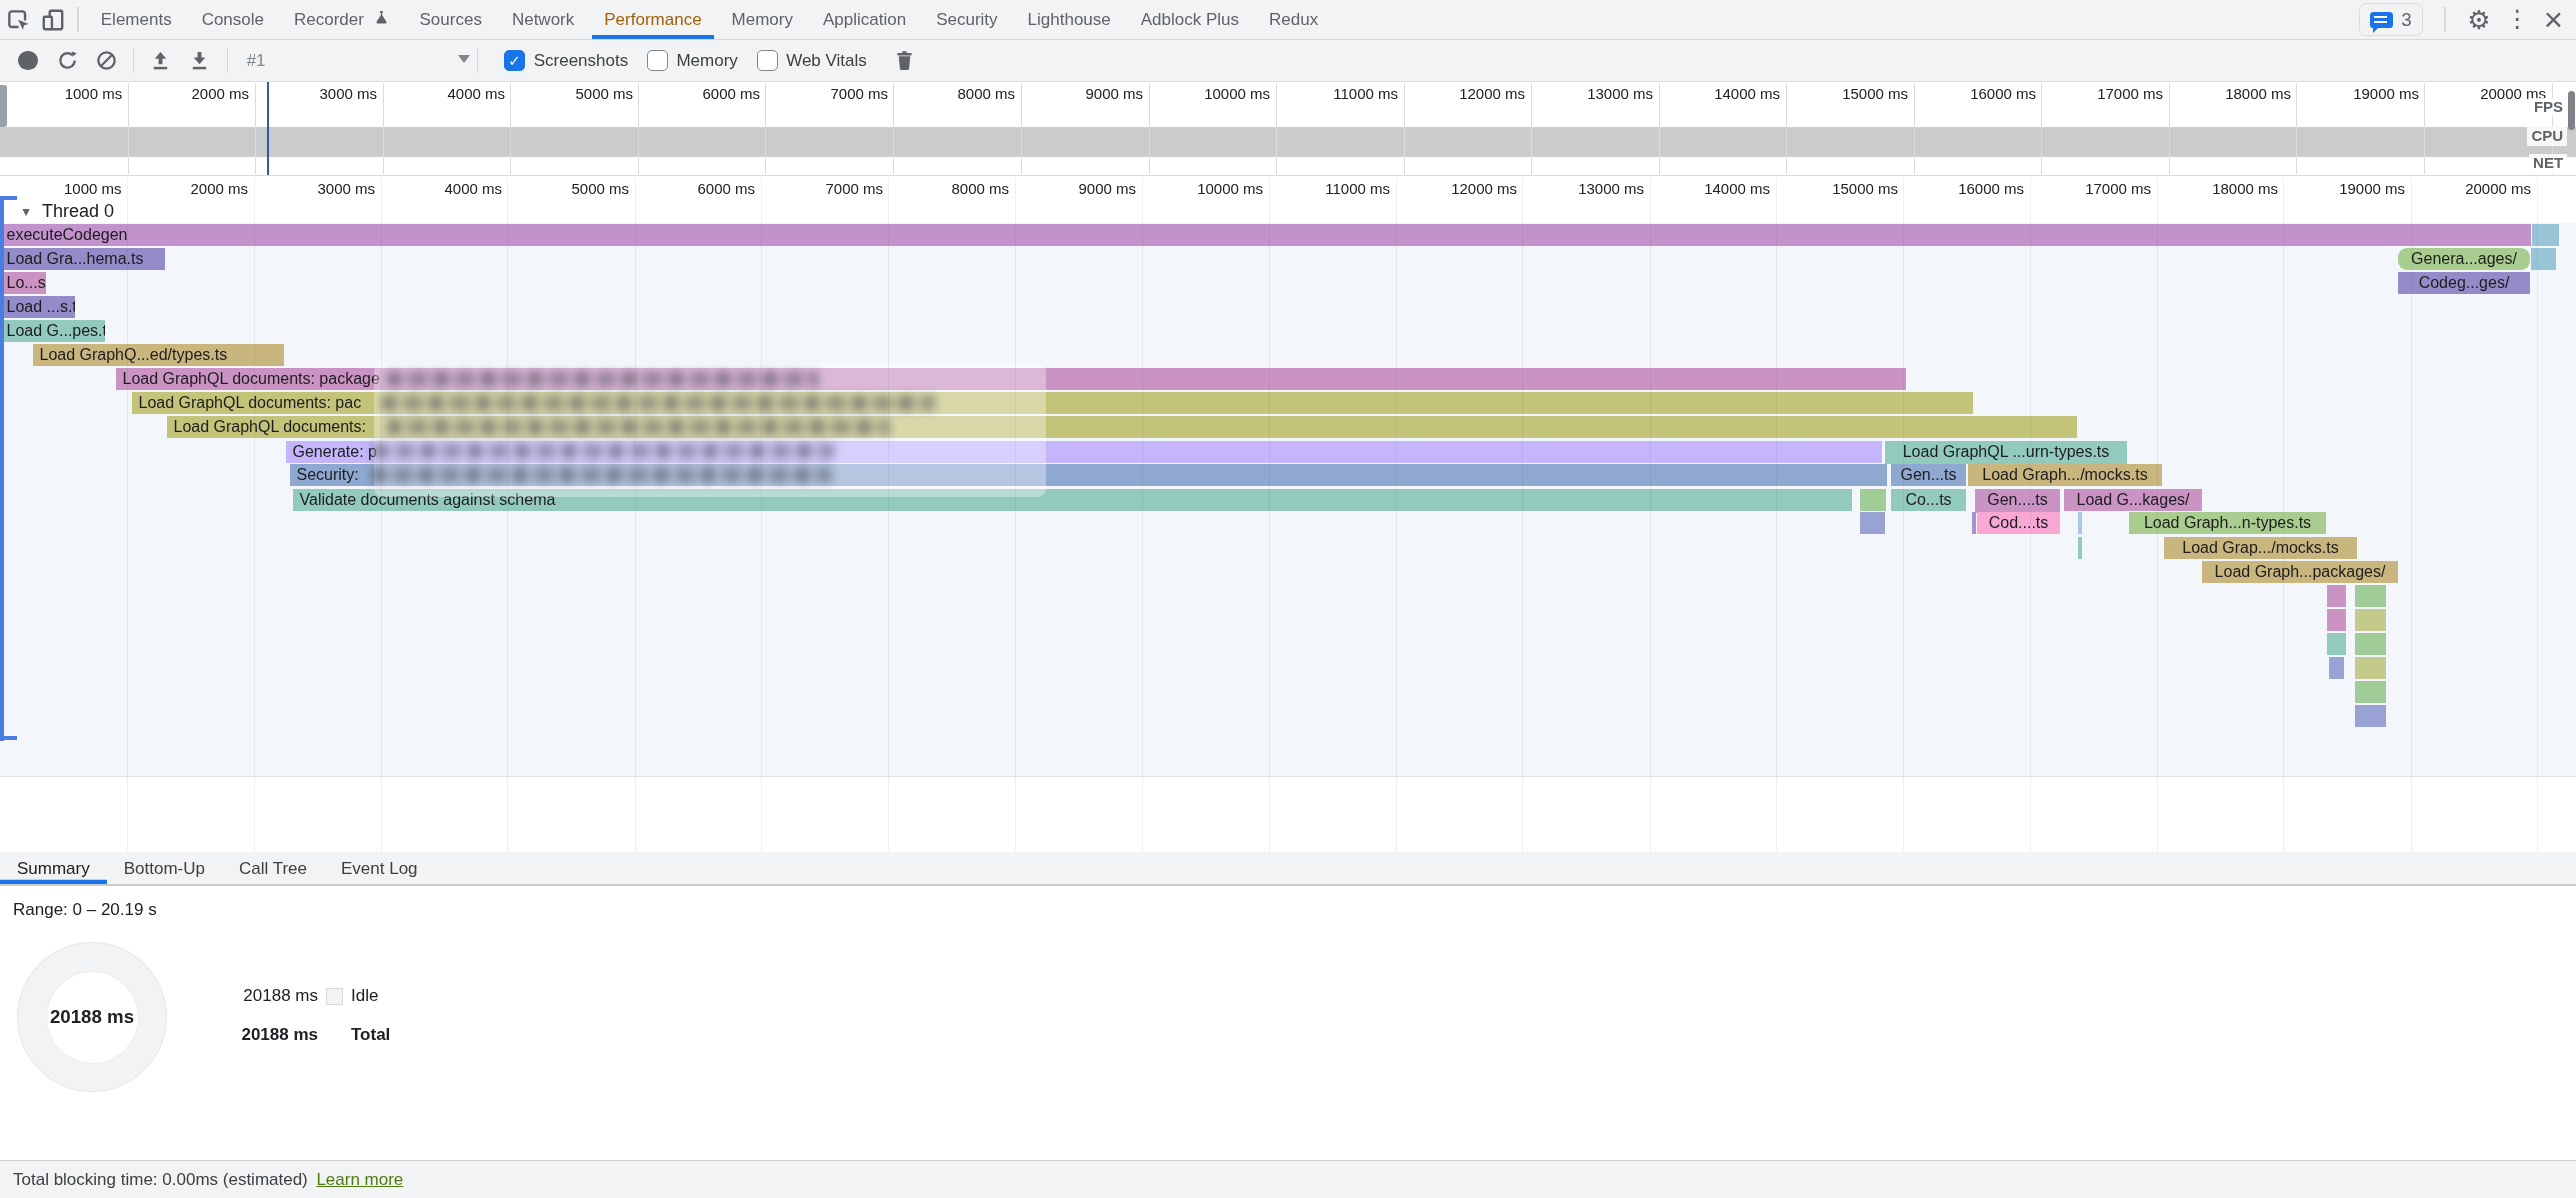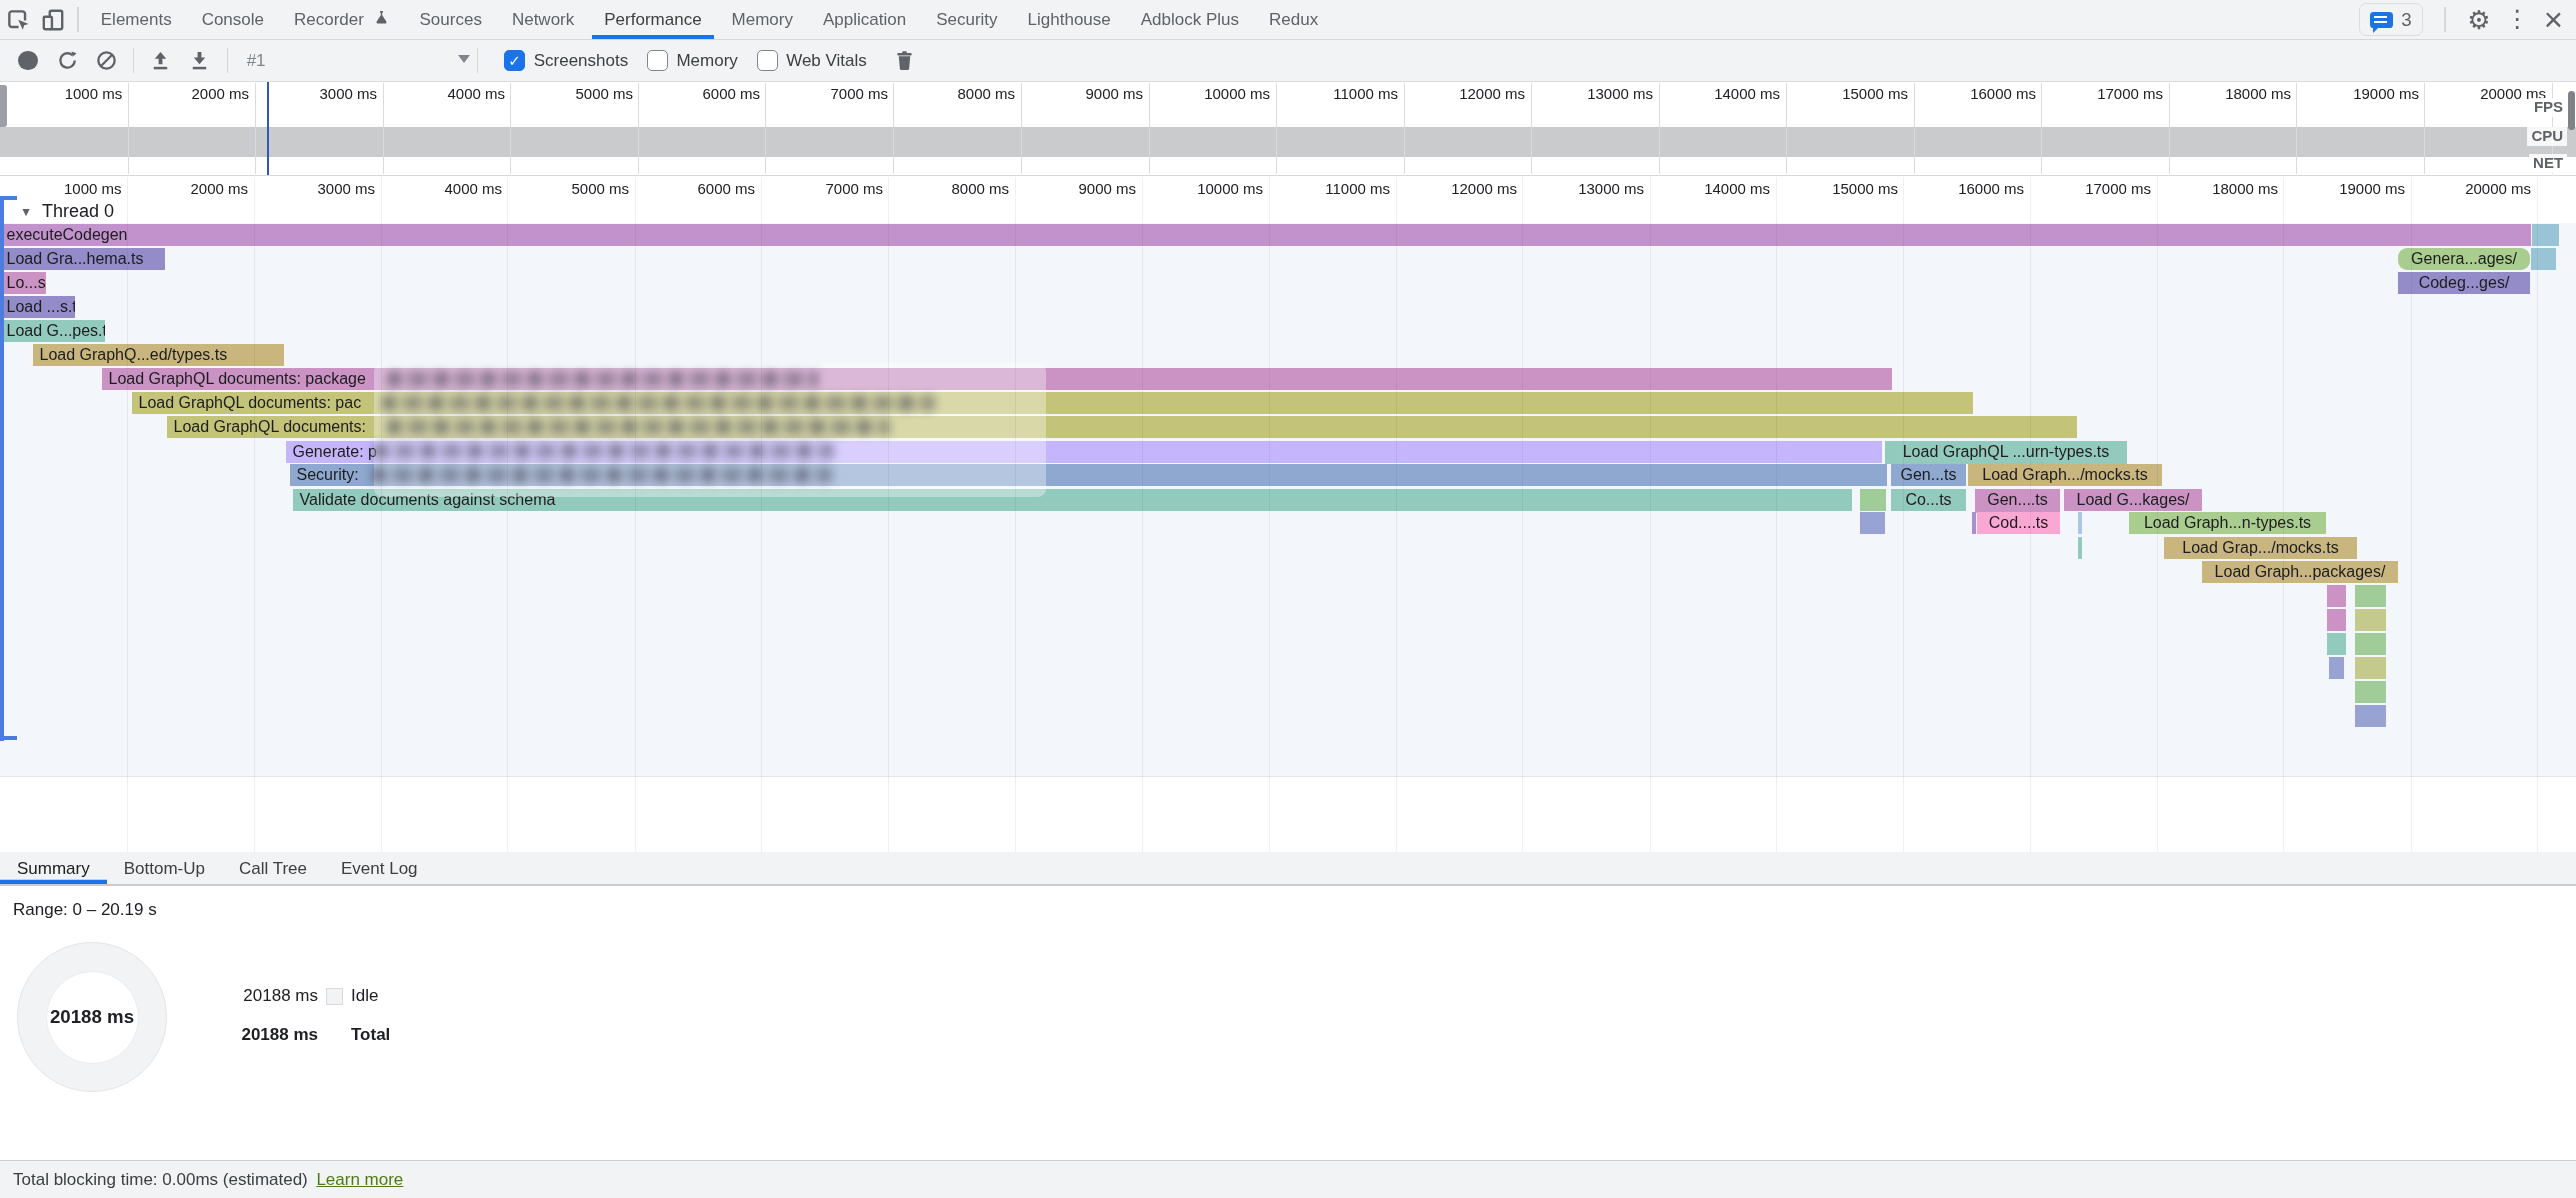--- a/index.html
+++ b/index.html
@@ -5,21 +5,21 @@
   html,body{margin:0;padding:0;}
   .stage{position:relative;width:2576px;height:1199px;background:#fff;overflow:hidden;
          font-family:"Liberation Sans","DejaVu Sans",sans-serif;color:var(--text,#202124);}
   
   .tabbar{position:absolute;left:0;top:0;width:100%;height:40px;background:var(--chrome-bg,#f1f3f4);
           border-bottom:1.4px solid #d5d7d9;box-sizing:border-box;display:flex;align-items:center;z-index:50;}
   .tb-icon{width:35px;height:35px;display:flex;align-items:center;justify-content:center;flex:0 0 auto;}
   .vdiv{width:1.4px;height:24.4px;background:#d5d7d9;margin:0 7.2px;flex:0 0 auto;}
   .tabs-flex{display:flex;height:100%;align-items:stretch;}
   .tab{padding:0 15px;font-size:17px;color:var(--muted,#5f6368);display:flex;align-items:center;gap:8.6px;position:relative;white-space:nowrap;}
-  .tab.active{color:#404040;}
+  .tab.active{color:#a16207;}
   .tab.active::after{content:"";position:absolute;left:2.9px;right:2.9px;bottom:0;height:3.6px;background:var(--accent,#1a73e8);}
   .tabbar-right{margin-left:auto;display:flex;align-items:center;gap:14.4px;padding-right:13px;}
   .issues-chip{display:flex;align-items:center;gap:8.6px;border:1.4px solid #dadce0;border-radius:7.2px;padding:4.3px 10px;font-size:18.7px;color:#5f6368;}
   .bubble{width:23px;height:16px;background:var(--accent,#1a73e8);border-radius:3.6px;position:relative;}
   .bubble::before{content:"";position:absolute;left:4.3px;top:4.3px;width:13px;height:2.2px;background:#fff;box-shadow:0 5px 0 #fff;}
   .bubble::after{content:"";position:absolute;left:2.9px;bottom:-5px;width:0;height:0;border:5px solid transparent;border-top-color:var(--accent,#1a73e8);border-left-color:var(--accent,#1a73e8);}
   .glyph{color:#5f6368;line-height:1;}
   
   .toolbar{position:absolute;left:0;top:40px;width:100%;height:42px;background:var(--chrome-bg,#f1f3f4);
            border-bottom:1.4px solid #dadcde;box-sizing:border-box;display:flex;align-items:center;padding-left:8.6px;z-index:50;}
@@ -313,21 +313,21 @@
       <div class="bar left" style="left: 0px; top: 224px; width: 2531px; height: 21.6px; background: rgb(193, 146, 204);">executeCodegen</div>
       <div class="bar" style="left: 2532px; top: 224px; width: 27px; height: 21.6px; background: rgb(152, 196, 213);"></div>
       <div class="bar left" style="left: 0px; top: 248px; width: 165px; height: 21.6px; background: rgb(148, 139, 201);">Load Gra...hema.ts</div>
       <div class="bar" style="left: 2398px; top: 248px; width: 132px; height: 21.6px; background: rgb(169, 205, 142); border-radius: 9px;">Genera...ages/</div>
       <div class="bar" style="left: 2531px; top: 248px; width: 25px; height: 21.6px; background: rgb(152, 196, 213);"></div>
       <div class="bar left" style="left: 0px; top: 272px; width: 46px; height: 21.6px; background: rgb(202, 147, 196);">Lo...s</div>
       <div class="bar" style="left: 2398px; top: 272px; width: 132px; height: 21.6px; background: rgb(148, 139, 201);">Codeg...ges/</div>
       <div class="bar left" style="left: 0px; top: 296px; width: 75px; height: 21.6px; background: rgb(148, 139, 201);">Load ...s.ts</div>
       <div class="bar left" style="left: 0px; top: 320px; width: 105px; height: 21.6px; background: rgb(147, 202, 190);">Load G...pes.ts</div>
       <div class="bar left" style="left: 33px; top: 344px; width: 251px; height: 21.6px; background: rgb(201, 181, 126);">Load GraphQ...ed/types.ts</div>
-      <div class="bar left" style="left: 102px; top: 368px; width: 1790px; height: 21.6px; background: rgb(202, 147, 196);">Load GraphQL documents: package</div>
+      <div class="bar left" style="left: 116px; top: 368px; width: 1790px; height: 21.6px; background: rgb(202, 147, 196);">Load GraphQL documents: package</div>
       <div class="bar left" style="left: 132px; top: 392px; width: 1841px; height: 21.6px; background: rgb(196, 195, 122);">Load GraphQL documents: pac</div>
       <div class="bar left" style="left: 167px; top: 416px; width: 1910px; height: 21.6px; background: rgb(196, 195, 122);">Load GraphQL documents:</div>
       <div class="bar left" style="left: 286px; top: 441px; width: 1596px; height: 21.6px; background: #c4b5fd;">Generate: p</div>
       <div class="bar" style="left: 1885px; top: 441px; width: 242px; height: 23px; background: rgb(147, 202, 190);">Load GraphQL ...urn-types.ts</div>
       <div class="bar left" style="left: 290px; top: 464px; width: 1597px; height: 21.6px; background: rgb(142, 168, 207);">Security:</div>
       <div class="bar" style="left: 1891px; top: 464px; width: 75px; height: 21.6px; background: rgb(142, 168, 207);">Gen...ts</div>
       <div class="bar" style="left: 1968px; top: 464px; width: 194px; height: 21.6px; background: rgb(201, 181, 126);">Load Graph.../mocks.ts</div>
       <div class="bar left" style="left: 293px; top: 489px; width: 1559px; height: 21.6px; background: rgb(147, 202, 190);">Validate documents against schema</div>
       <div class="bar" style="left: 1860px; top: 489px; width: 26px; height: 21.6px; background: rgb(159, 204, 151);"></div>
       <div class="bar" style="left: 1891px; top: 489px; width: 75px; height: 21.6px; background: rgb(147, 202, 190);">Co...ts</div>

